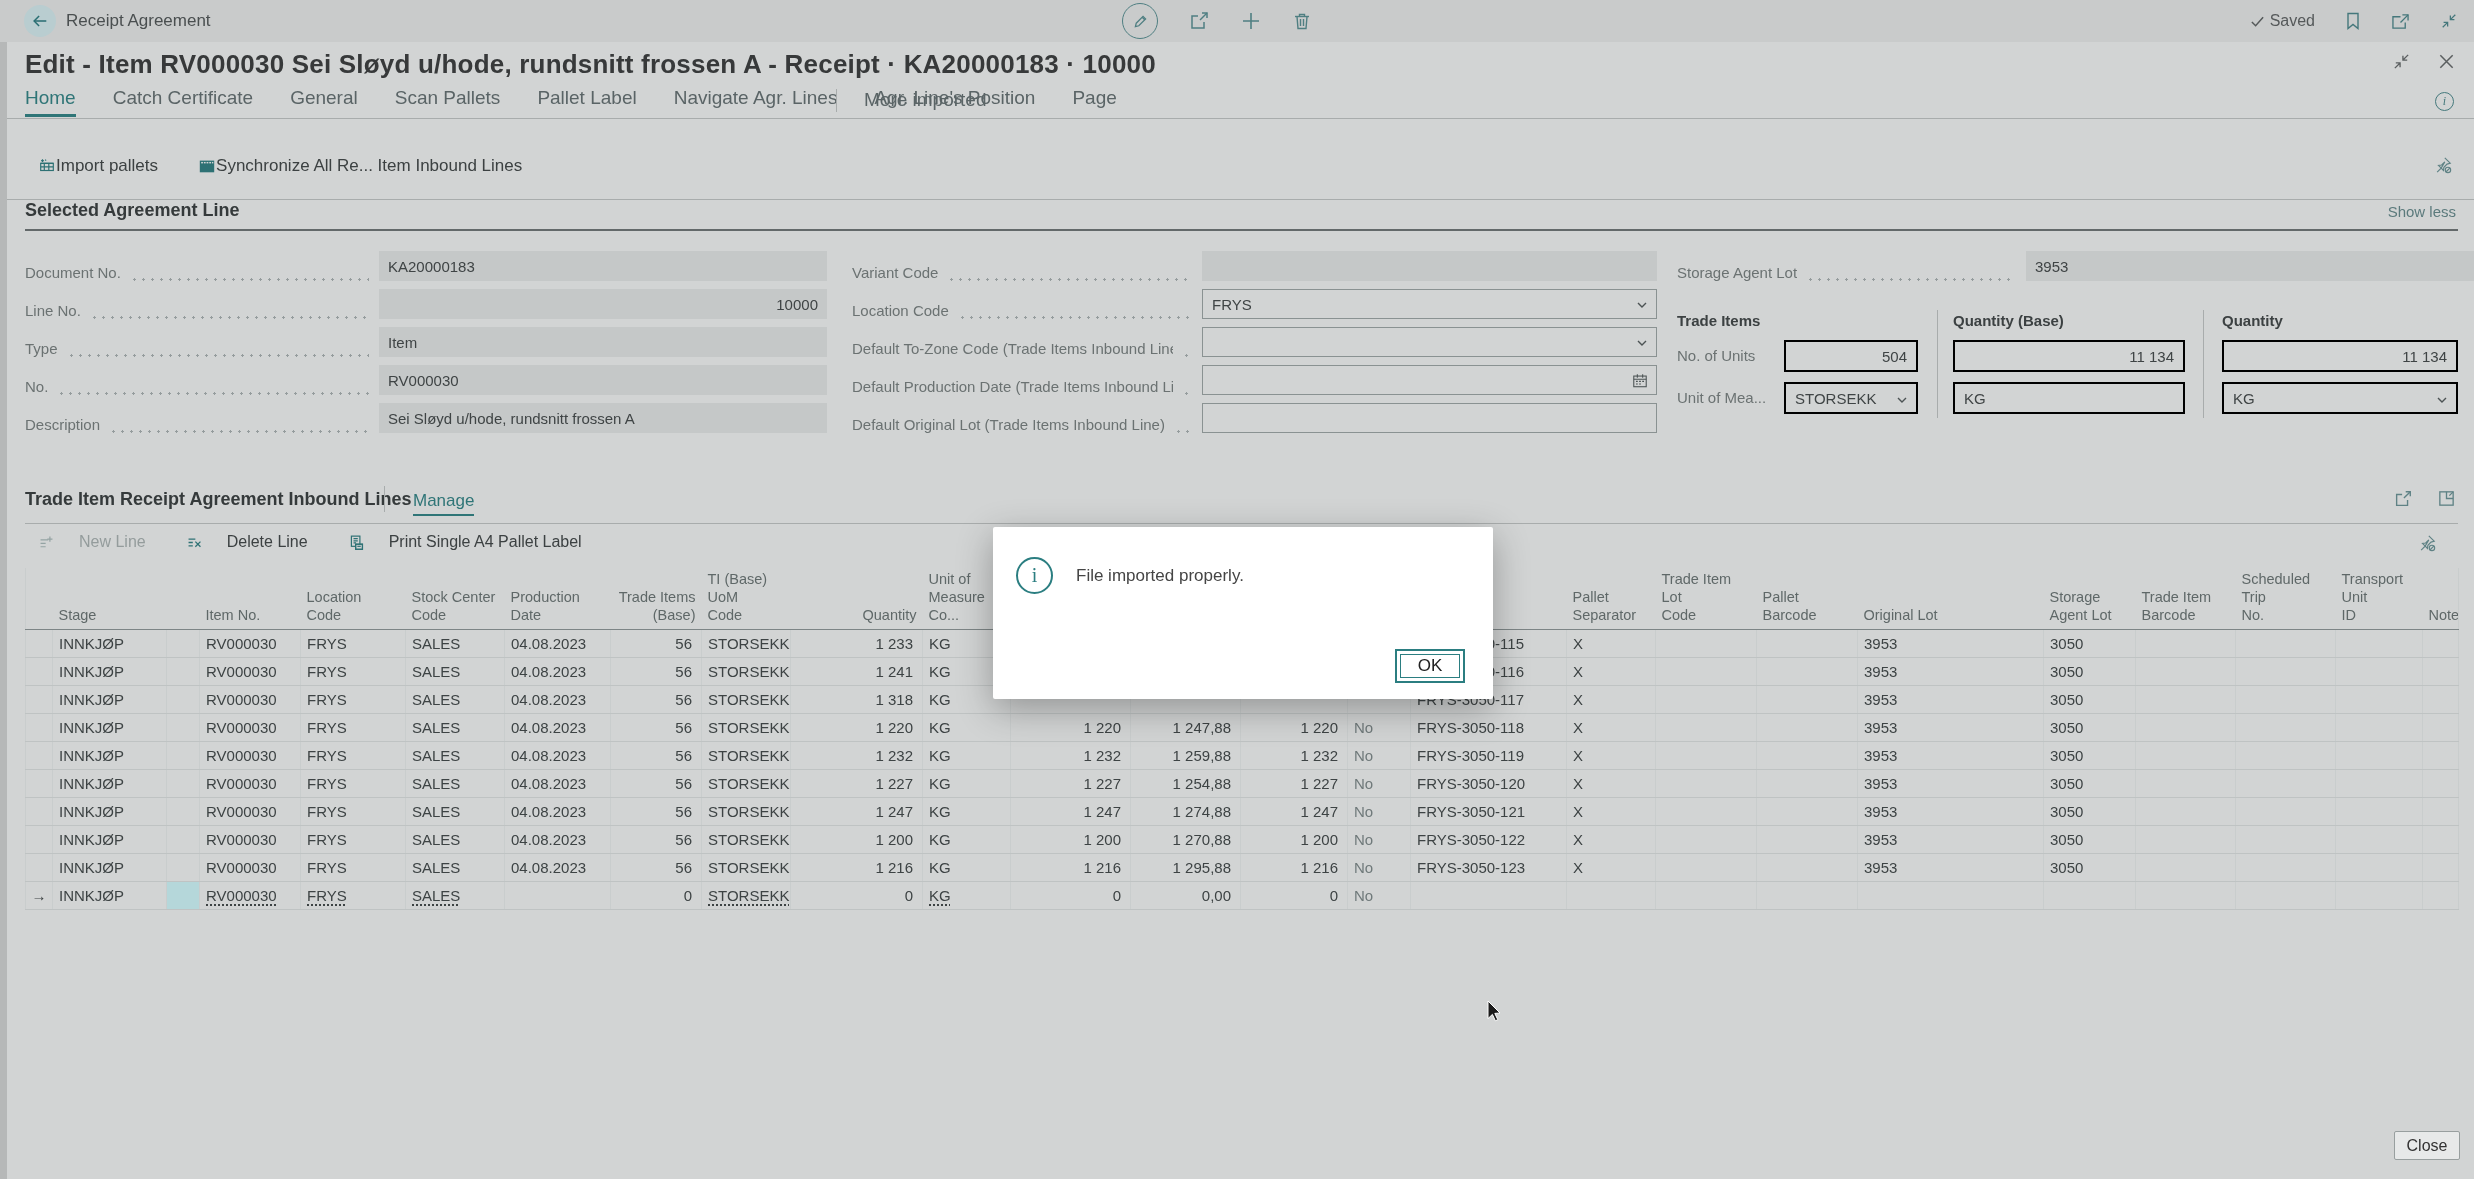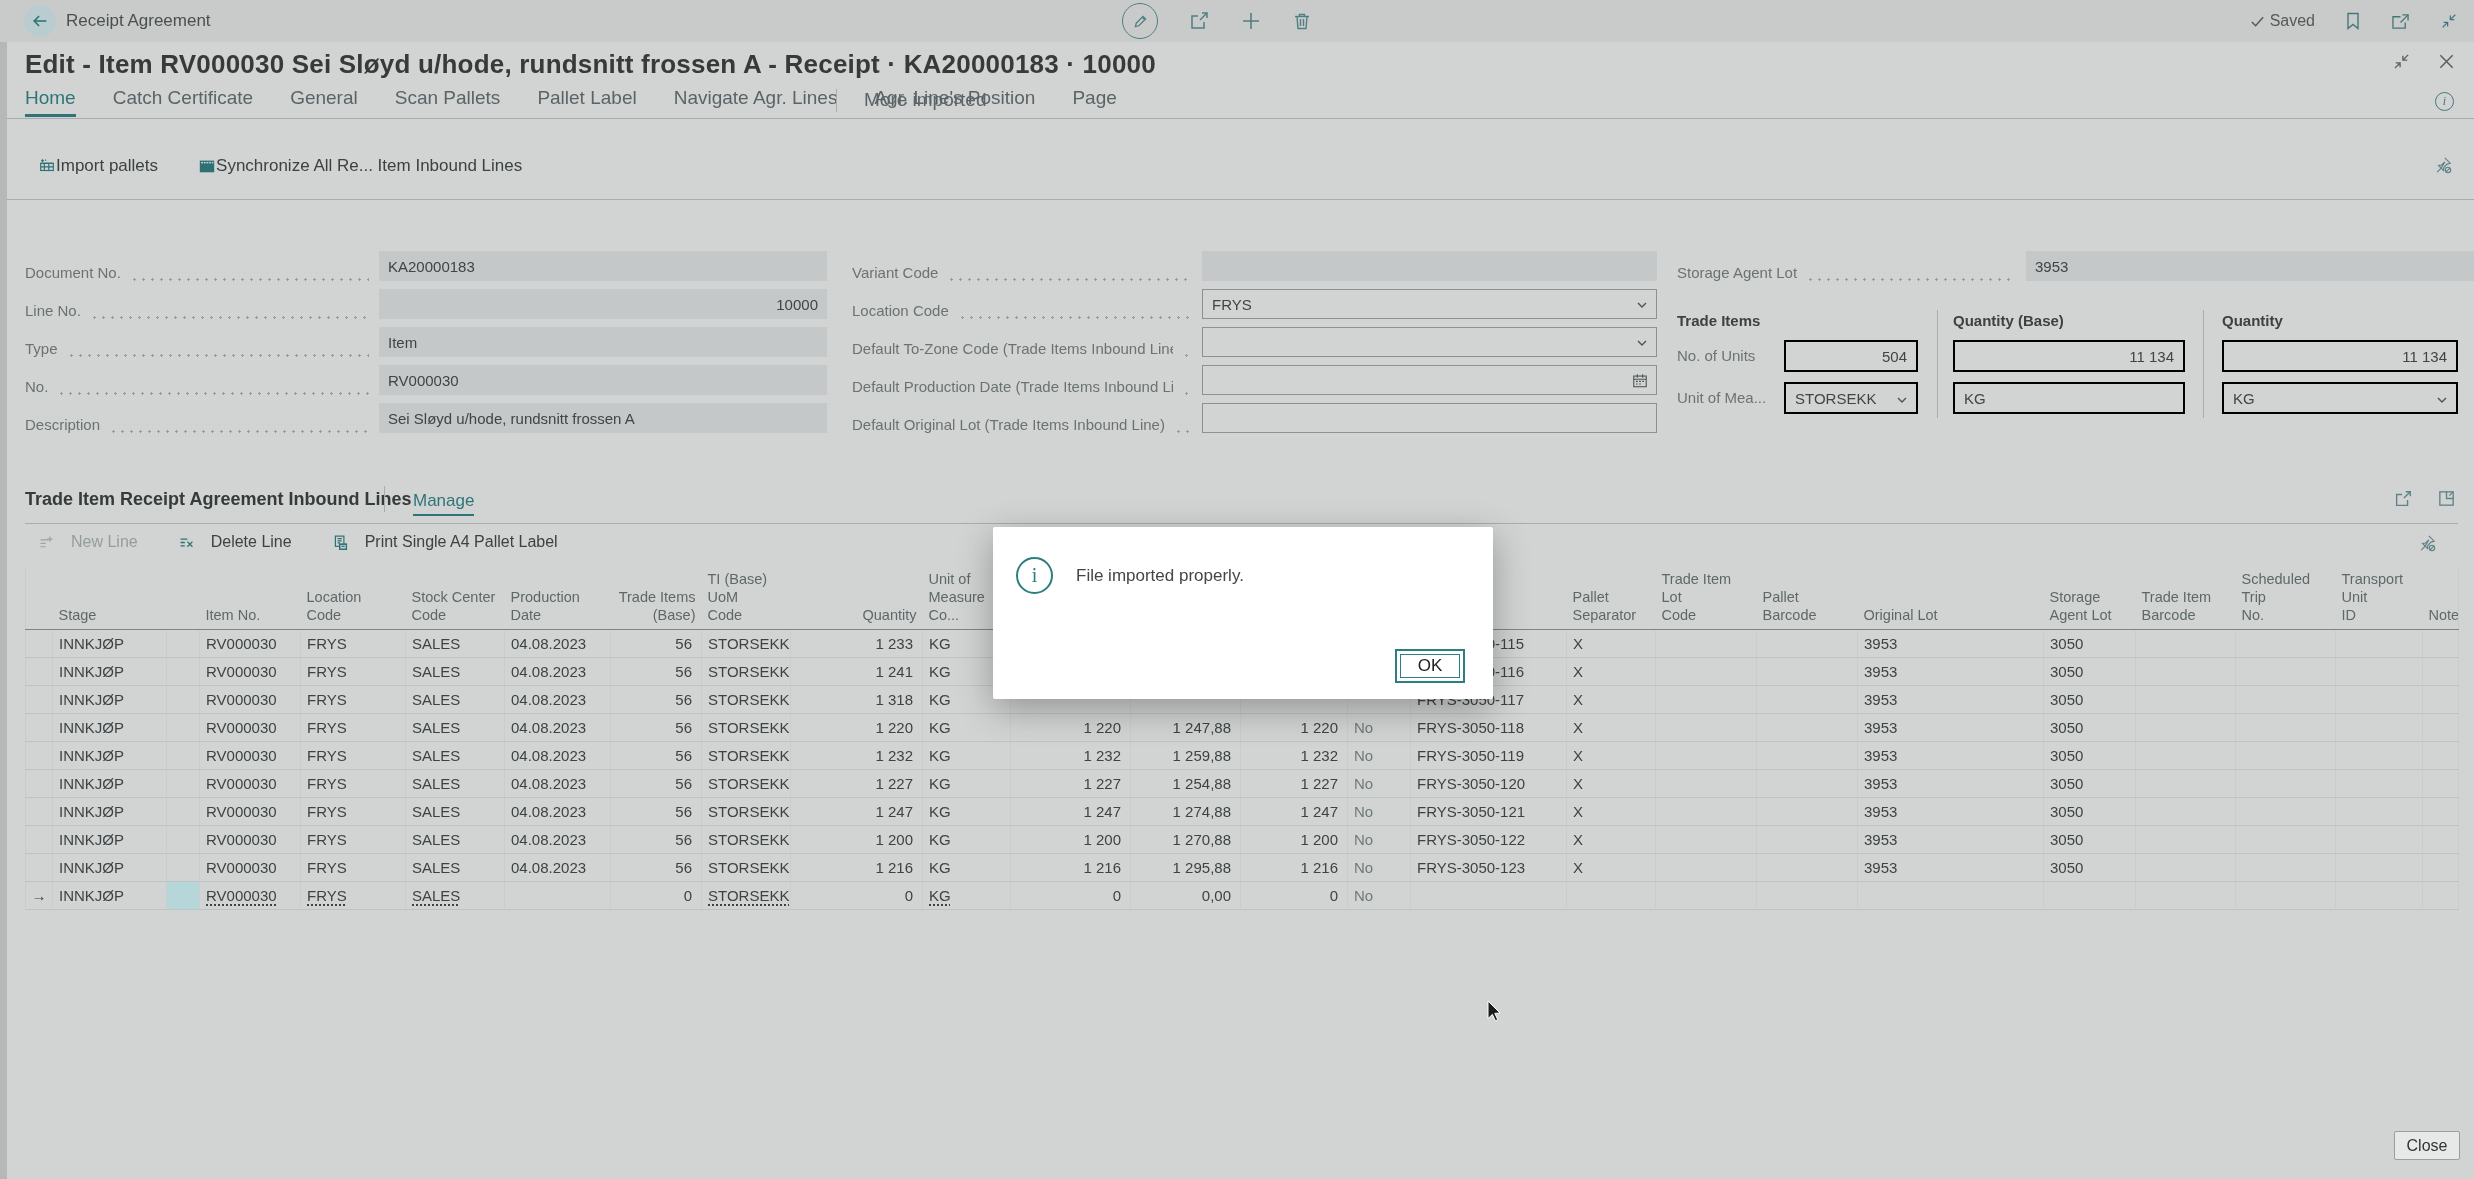--- a/index.html
+++ b/index.html
@@ -64,21 +64,21 @@
   .vdiv{position:absolute;width:1px;background:#a8acac;}
   
   .sec2head{position:absolute;left:18px;right:16px;top:436px;height:45px;border-bottom:1px solid #a8acac;}
   .sec2title{position:absolute;left:0;top:11px;font-size:18px;font-weight:700;color:#353a3b;white-space:nowrap;}
   .sec2sep{position:absolute;left:359px;top:8px;width:1px;height:26px;background:#a8acac;}
   .managelink{position:absolute;left:388px;top:13px;font-size:17px;color:#2f7577;border-bottom:2px solid #2f7577;padding-bottom:3px;}
   .sec2icons{position:absolute;right:2px;top:11px;display:flex;gap:24px;color:#5f8285;}
   
   .gridbar{position:absolute;left:18px;right:16px;top:482px;height:43px;}
   .gbitems{position:absolute;left:13px;top:9px;display:flex;gap:40px;}
-  .gbitem{display:flex;align-items:center;gap:16px;font-size:16px;color:#3c4142;white-space:nowrap;text-align:right;}
+  .gbitem{display:flex;align-items:center;gap:24px;font-size:16px;color:#3c4142;white-space:nowrap;text-align:right;}
   .gbitem .aic{color:#2e7174;}
   .gbitem.disabled{color:#949c9c;}
   .gbitem.disabled .aic{color:#94a3a3;}
   .gridbar .pin-right{top:10px;}
   
   .gridwrap{position:absolute;left:18px;top:526px;width:2433px;}
   table.grid{border-collapse:collapse;table-layout:fixed;width:2433px;font-size:15px;}
   .grid th{font-weight:400;font-size:14.5px;color:#5f6868;text-align:left;vertical-align:bottom;
     padding:2px 6px 5px 6px;white-space:pre-line;line-height:1.25;border-bottom:1px solid #7d8586;height:44px;box-sizing:border-box;overflow:hidden;}
   .grid th.r{text-align:right;}
@@ -244,20 +244,24 @@
       </div>
       <span class="pin-right">
         <svg width="18" height="18" viewBox="0 0 20 20" fill="none" stroke="currentColor" stroke-width="1.3">
             <path d="M12 2l6 6-3.5 1L11 12.5 10.5 16 8 13.5 3.5 18M8 13.5 5 10.5 8.5 10 12 6.5z"></path>
             <circle cx="15.5" cy="15.5" r="3"></circle>
             <path d="M13.5 17.5l4-4"></path>
           </svg>
       </span>
     </div>
 
+    <section class="sec1head">
+      <span class="sectitle">Selected Agreement Line</span>
+      <span class="showless">Show less</span>
+    </section>
 
     <div class="form" id="form">
 
       <div class="grp-title" style="left:1670px;top:270px">Trade Items</div>
       <div class="grp-label" style="left:1670px;top:298px">No. of Units</div>
       <div class="gbox right" style="left:1777px;top:298px;width:134px">
           <span>504</span>
         </div>
       <div class="grp-label" style="left:1670px;top:340px">Unit of Mea...</div>
       <div class="gbox" style="left:1777px;top:340px;width:134px">

